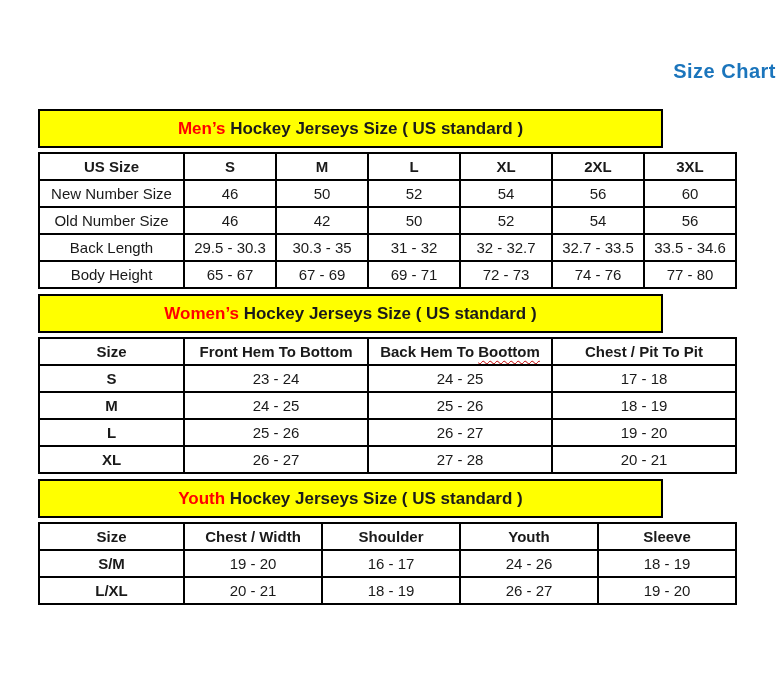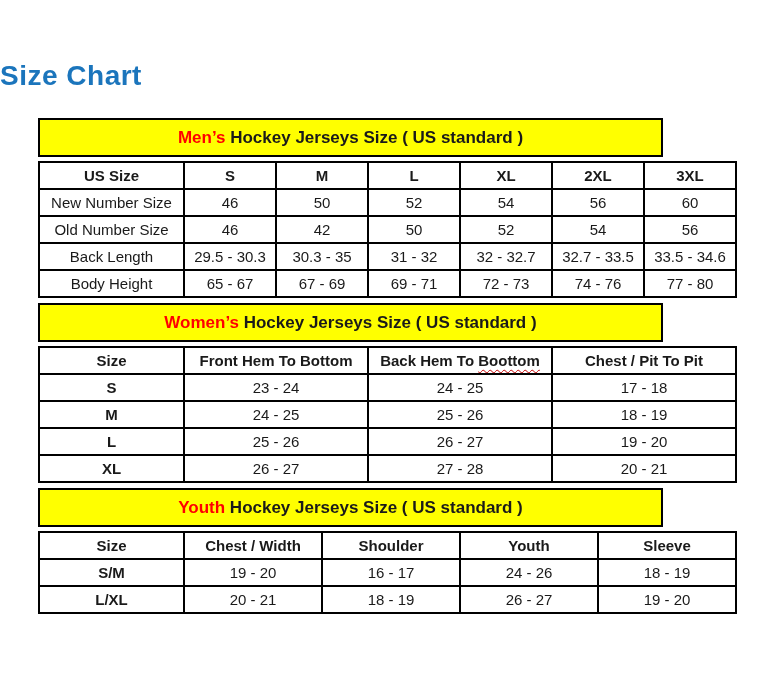--- a/index.html
+++ b/index.html
@@ -13,22 +13,22 @@
   html,body{margin:0;padding:0;}
   body{
     width:776px;height:692px;
     background:#ffffff;
     font-family:"Liberation Sans",sans-serif;
     color:var(--ink);
     overflow:hidden;
   }
   .page-title{
     margin:60px 0 0 0;
-    text-align:left;
-    font-size:28px;
+    text-align:right;
+    font-size:20px;
     font-weight:bold;
     color:var(--blue);
     letter-spacing:0.5px;
   }
   .chart-wrap{
     width:625px;
     margin:26px 4px 0 38px;
   }
   .size-section{margin:0 0 5px 0;}
   .band{

